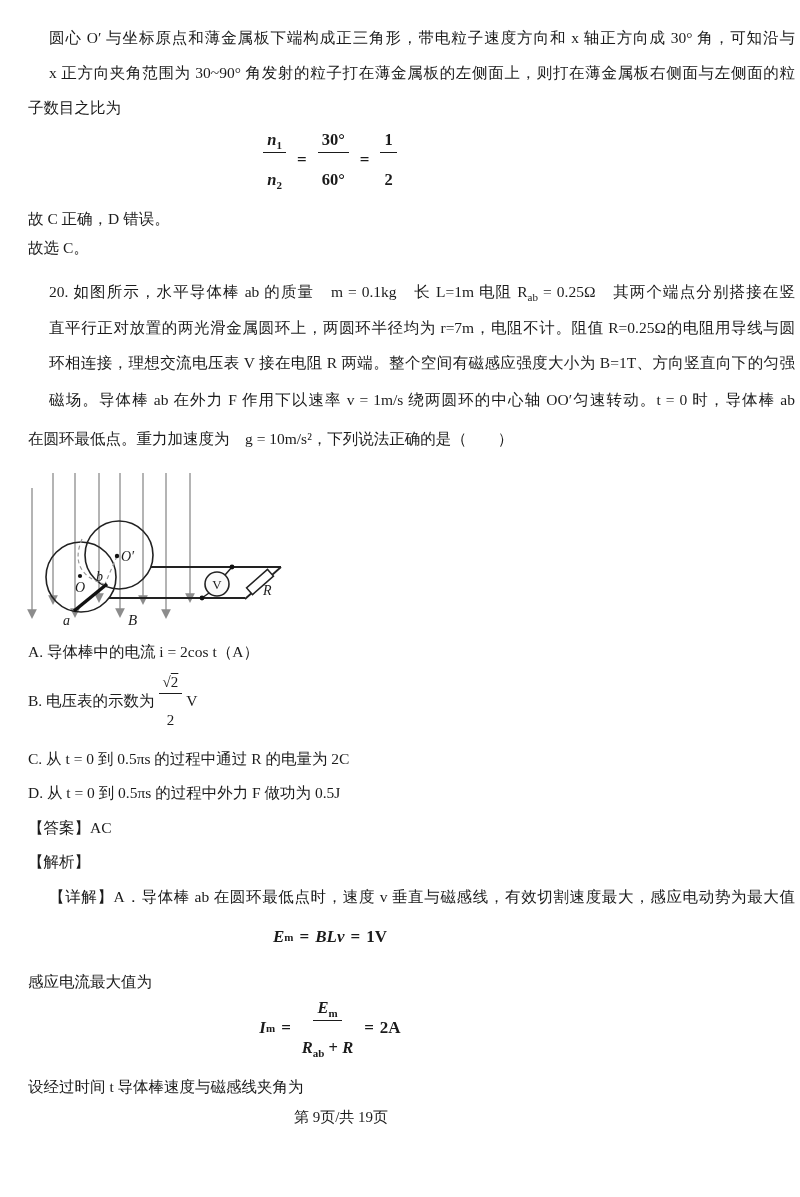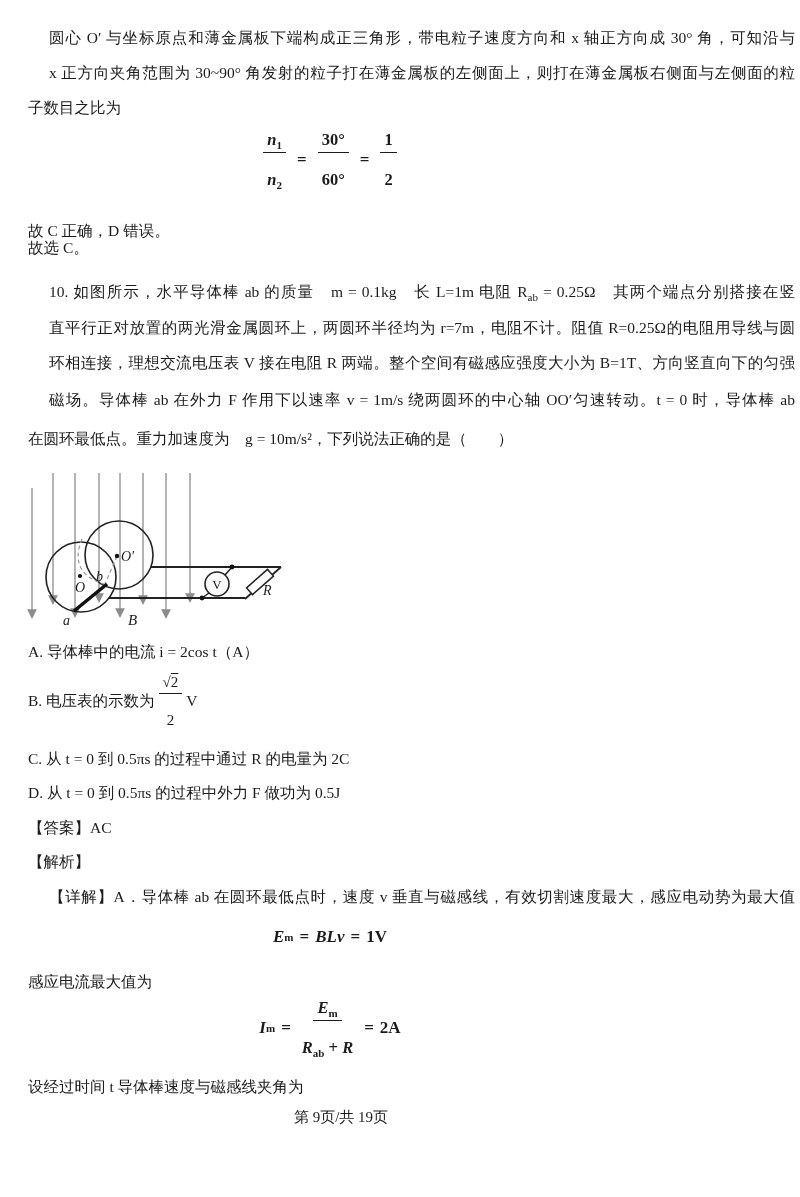--- a/index.html
+++ b/index.html
@@ -40,24 +40,24 @@
     <span class="fn">30°</span>
     <span class="fd">60°</span>
   </span>
   <span class="op">=</span>
   <span class="frac">
     <span class="fn">1</span>
     <span class="fd">2</span>
   </span>
 </div>
 
-<div class="line" style="top:220px">故 C 正确，D 错误。</div>
+<div class="line" style="top:208px">故 C 正确，D 错误。</div>
 <div class="line" style="top:237px">故选 C。</div>
 
-<div class="line just" style="top:281px"><span>10. 如图所示，水平导体棒 ab 的质量　m = 0.1kg　长 L=1m 电阻 R</span><sub>ab</sub><span> = 0.25Ω　其两个端点分别搭接在竖</span></div>
+<div class="line just" style="top:281px"><span>20. 如图所示，水平导体棒 ab 的质量　m = 0.1kg　长 L=1m 电阻 R</span><sub>ab</sub><span> = 0.25Ω　其两个端点分别搭接在竖</span></div>
 <div class="line just" style="top:317px">直平行正对放置的两光滑金属圆环上，两圆环半径均为 r=7m，电阻不计。阻值 R=0.25Ω的电阻用导线与圆</div>
 <div class="line just" style="top:352px">环相连接，理想交流电压表 V 接在电阻 R 两端。整个空间有磁感应强度大小为 B=1T、方向竖直向下的匀强</div>
 <div class="line just" style="top:389px">磁场。导体棒 ab 在外力 F 作用下以速率 v = 1m/s 绕两圆环的中心轴 OO′匀速转动。t = 0 时，导体棒 ab</div>
 <div class="line" style="top:428px">在圆环最低点。重力加速度为　g = 10m/s²，下列说法正确的是（　　）</div>
 
 <svg style="position:absolute;left:20px;top:465px" width="300" height="180" viewBox="0 0 300 180">
   <defs>
     <marker id="ah" viewBox="0 0 10 10" refX="8" refY="5" markerWidth="7.5" markerHeight="7.5" orient="auto">
       <path d="M0,0 L10,5 L0,10 z" fill="#8c8c8c"></path>
     </marker>

